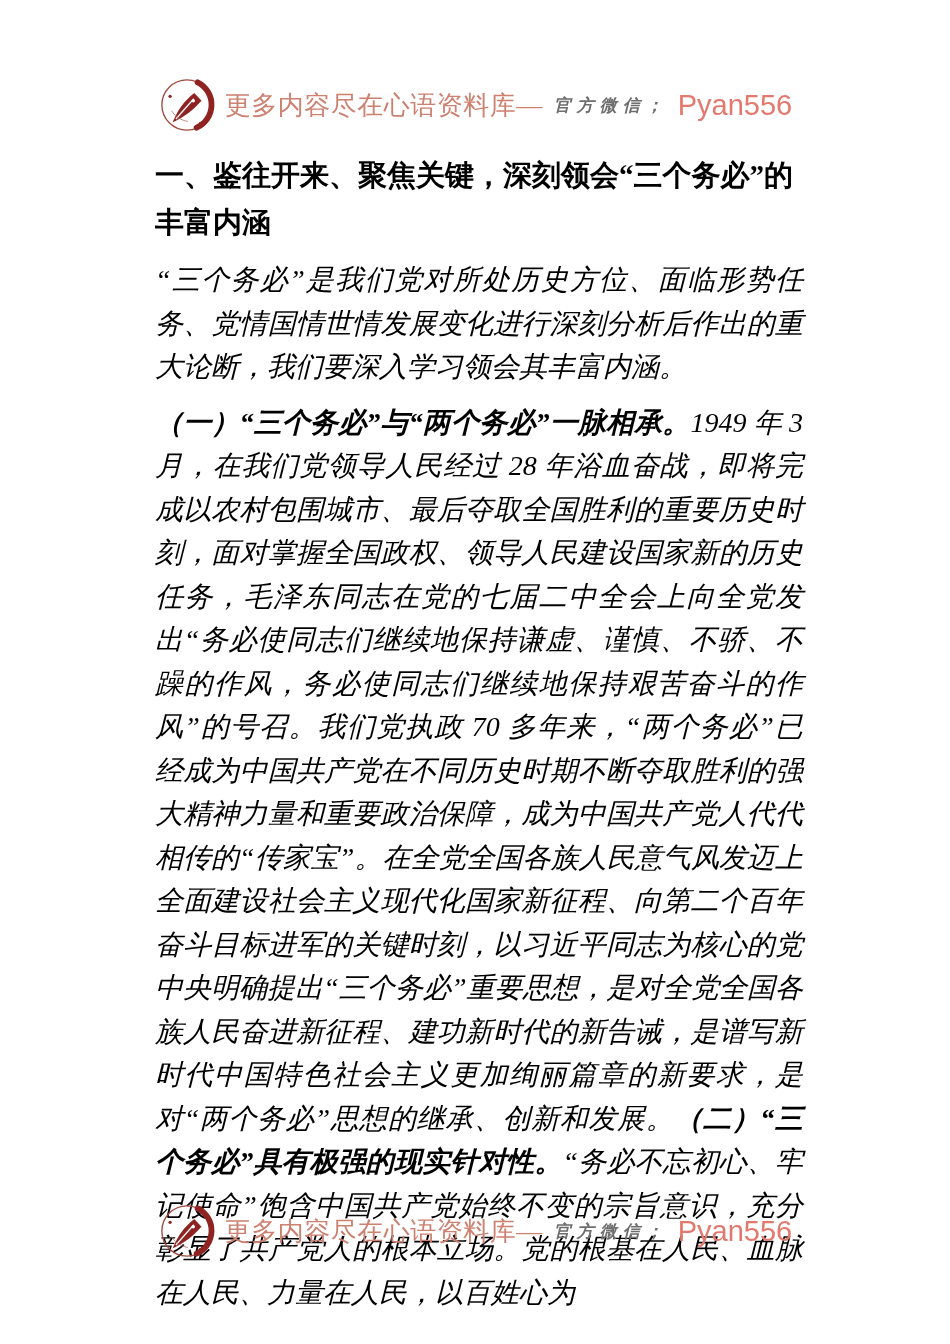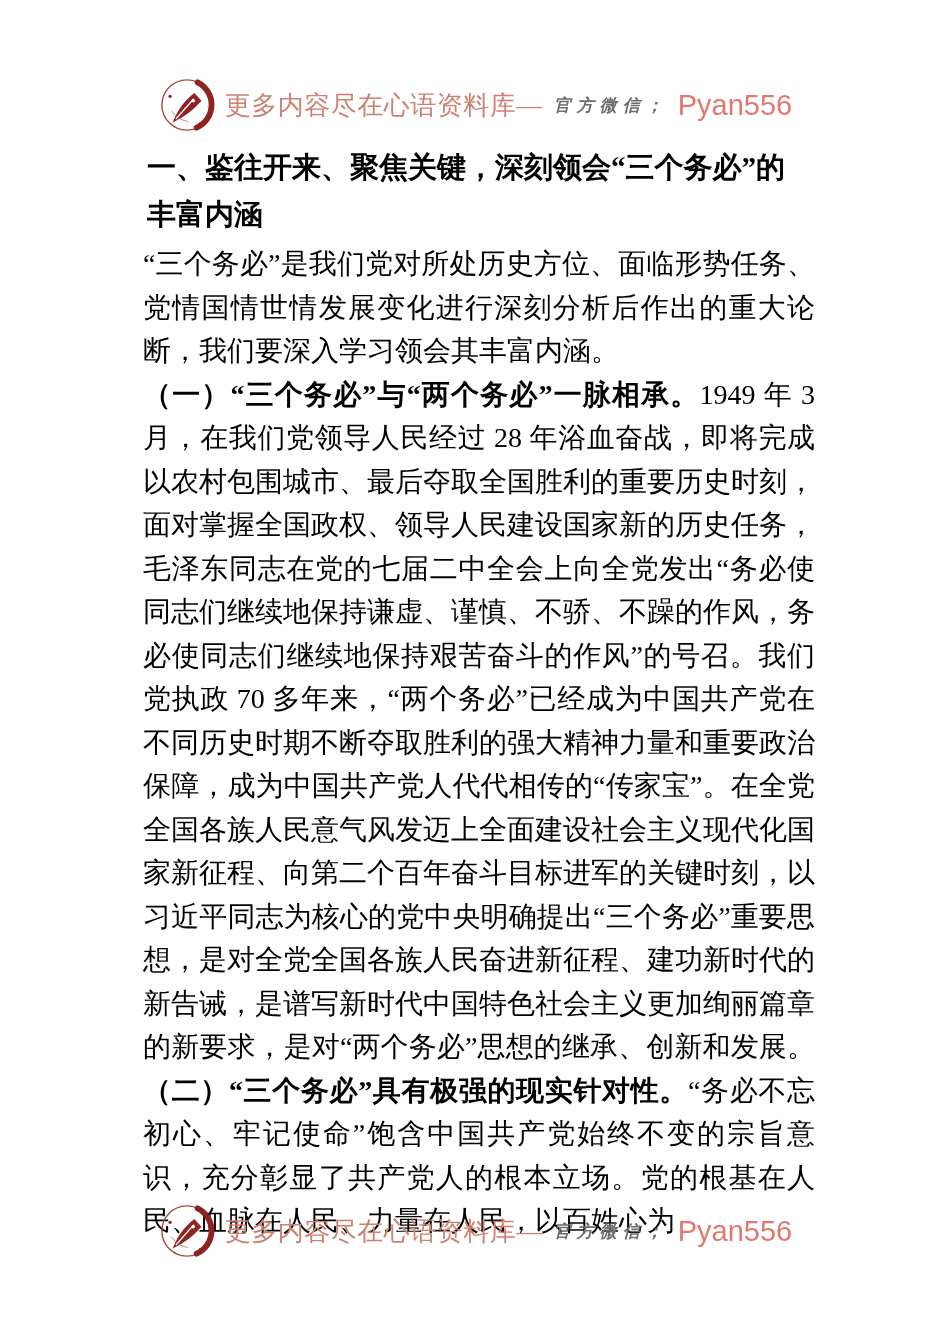--- a/index.html
+++ b/index.html
@@ -53,32 +53,33 @@
   }
   
   .content {
     position: absolute;
     left: 143px;
     top: 140px;
     width: 672px;
     color: #000000;
   }
   .doc-heading {
-    margin: 4px;
+    margin: 12px;
     font-size: 29px;
     line-height: 47px;
     font-weight: bold;
     text-align: left;
   }
   .para {
-    margin: 0;
+    margin: 12px;
     font-size: 28px;
     line-height: 43.5px;
     text-align: justify;
     text-justify: inter-ideograph;
+    font-style: italic;
   }
   .para .seg.bold { font-weight: bold; }
 </style>
 </head>
 <body>
 
 <div class="brand-row header">
   <svg class="brand-logo" viewBox="0 0 60 60" aria-hidden="true">
     <circle cx="30" cy="30" r="26" fill="none" stroke="#a0493c" stroke-width="1.4"></circle>
     <path d="M41 6.5 A 26 26 0 0 1 40 53.5" fill="none" stroke="#8e2322" stroke-width="6" stroke-linecap="round"></path>

